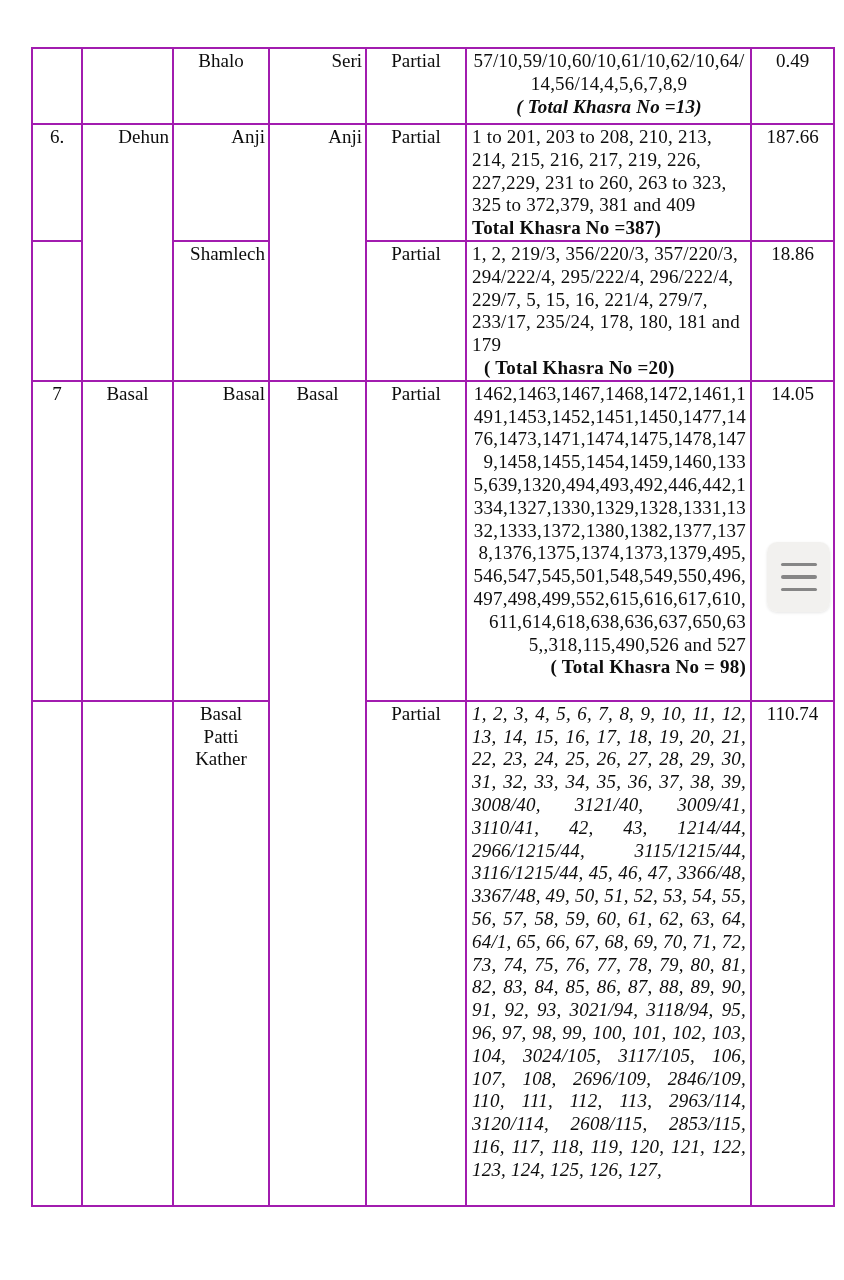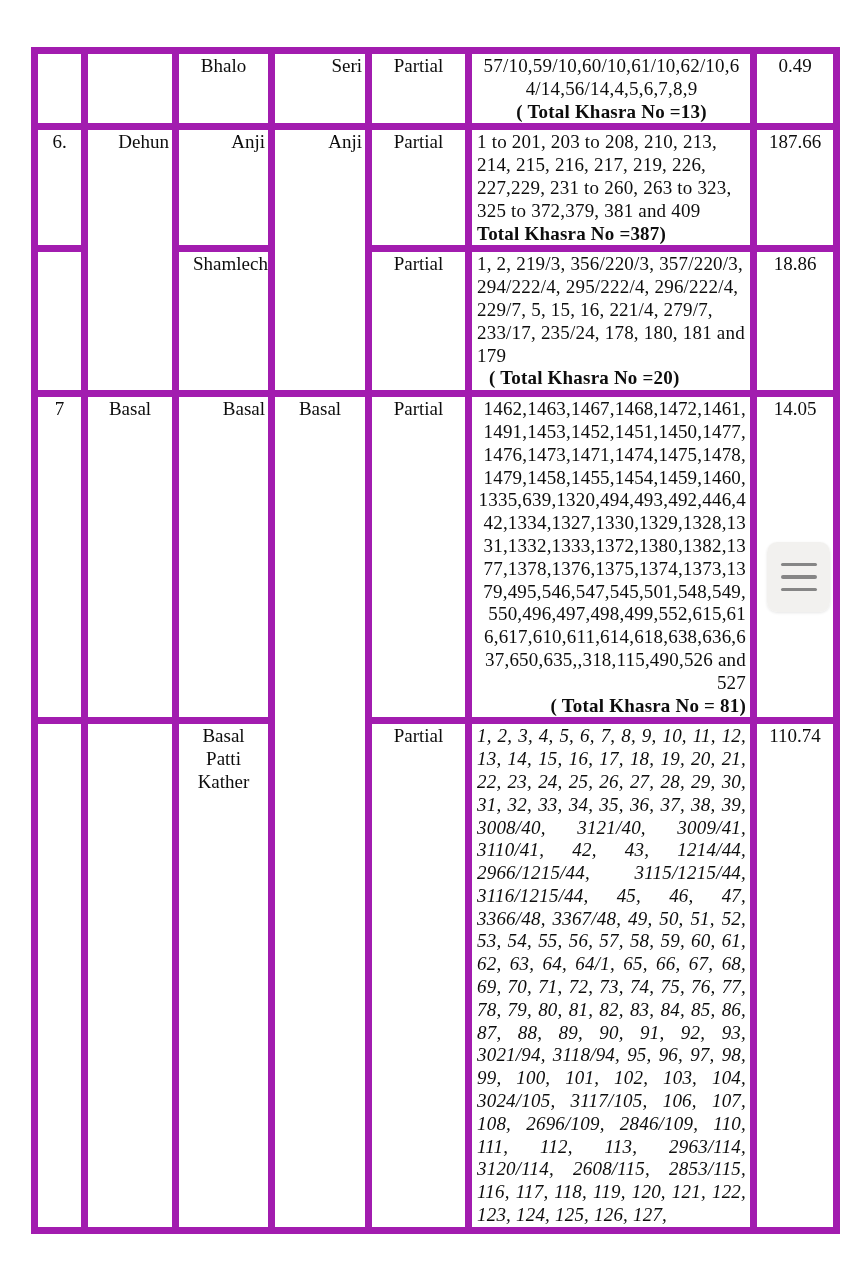--- a/index.html
+++ b/index.html
@@ -14,21 +14,21 @@
   .page { position: absolute; inset: 0; }
 
   table.doc-table {
     position: absolute;
     left: 31px; top: 47px;
     width: 802px;
     border-collapse: collapse;
     table-layout: fixed;
   }
   td {
-    border: 7px solid #a21caf;
+    border: 2px solid #a21caf;
     vertical-align: top;
     padding: 1px 3px;
     font-size: 19px;
     line-height: 22.8px;
     overflow: hidden;
     margin-top: 24px;
   }
   tr.row-a { height: 76px; }
   tr.row-b { height: 115px; }
   tr.row-c { height: 137px; }
@@ -40,21 +40,21 @@
   td.village-multiline { text-align: center; white-space: pre-line; }
 
   td.kh { padding: 1px 4px 0 5px; letter-spacing: 0.2px; }
   td.kh-a { text-align: center; word-break: break-all; }
   td.kh-b { text-align: left; }
   td.kh-c { text-align: left; }
   td.kh-d { text-align: right; word-break: break-all; }
   td.kh-e { text-align: justify; font-style: italic; }
 
   .kh-total { font-weight: 700; }
-  .kh-total.t-center { text-align: center; }
+  .kh-total.t-center { text-align: center; font-style: italic; }
   .kh-total.t-indent { padding-left: 12px; }
 
   .menu-btn {
     position: absolute;
     left: 767px; top: 542px;
     width: 63px; height: 70px;
     background: rgba(241, 240, 238, 0.95);
     border-radius: 10px;
     box-shadow: 0 1px 3px rgba(0,0,0,0.10);
     display: flex;
@@ -127,21 +127,21 @@
     </tr>
 
     <tr class="row-d">
       <td class="ctr">7</td>
       <td class="ctr">Basal</td>
       <td class="lft">Basal</td>
       <td class="ctr" rowspan="2">Basal</td>
       <td class="ctr">Partial</td>
       <td class="kh kh-d">
         <div>1462,1463,1467,1468,1472,1461,1491,1453,1452,1451,1450,1477,1476,1473,1471,1474,1475,1478,1479,1458,1455,1454,1459,1460,1335,639,1320,494,493,492,446,442,1334,1327,1330,1329,1328,1331,1332,1333,1372,1380,1382,1377,1378,1376,1375,1374,1373,1379,495,546,547,545,501,548,549,550,496,497,498,499,552,615,616,617,610,611,614,618,638,636,637,650,635,,318,115,490,526 and 527</div>
-        <div class="kh-total">( Total Khasra No =  81)</div>
+        <div class="kh-total">( Total Khasra No =  98)</div>
       </td>
       <td class="ctr">14.05</td>
     </tr>
 
     <tr class="row-e">
       <td class="ctr"></td>
       <td class="ctr"></td>
       <td class="village-multiline">Basal
 Patti
 Kather</td>

